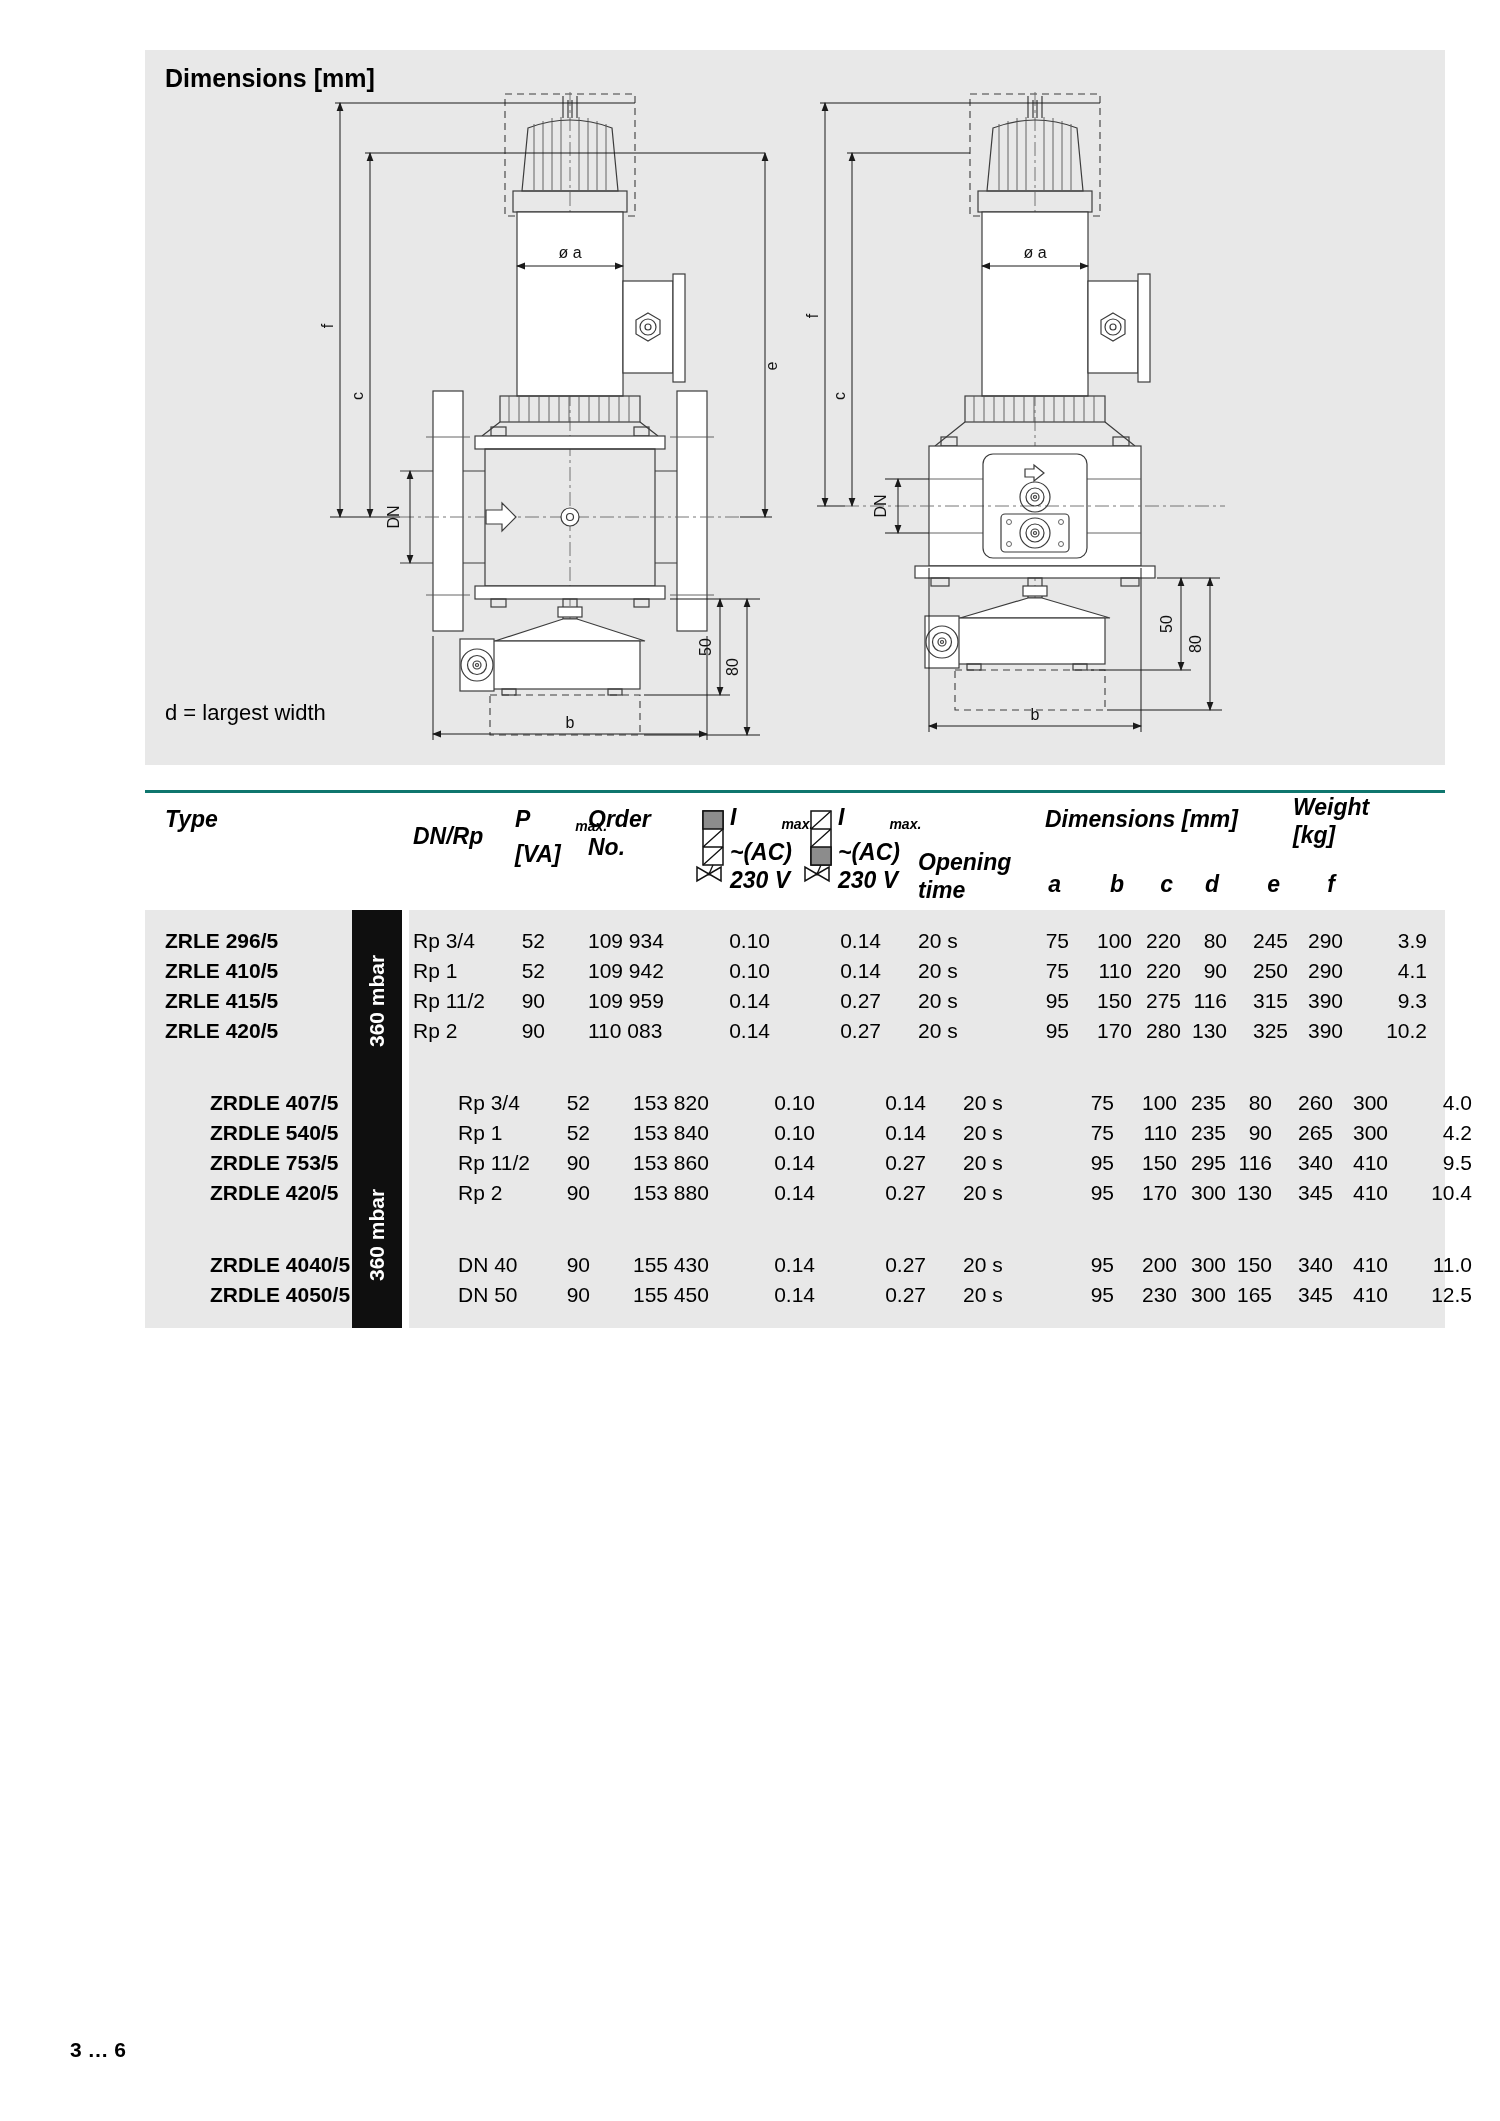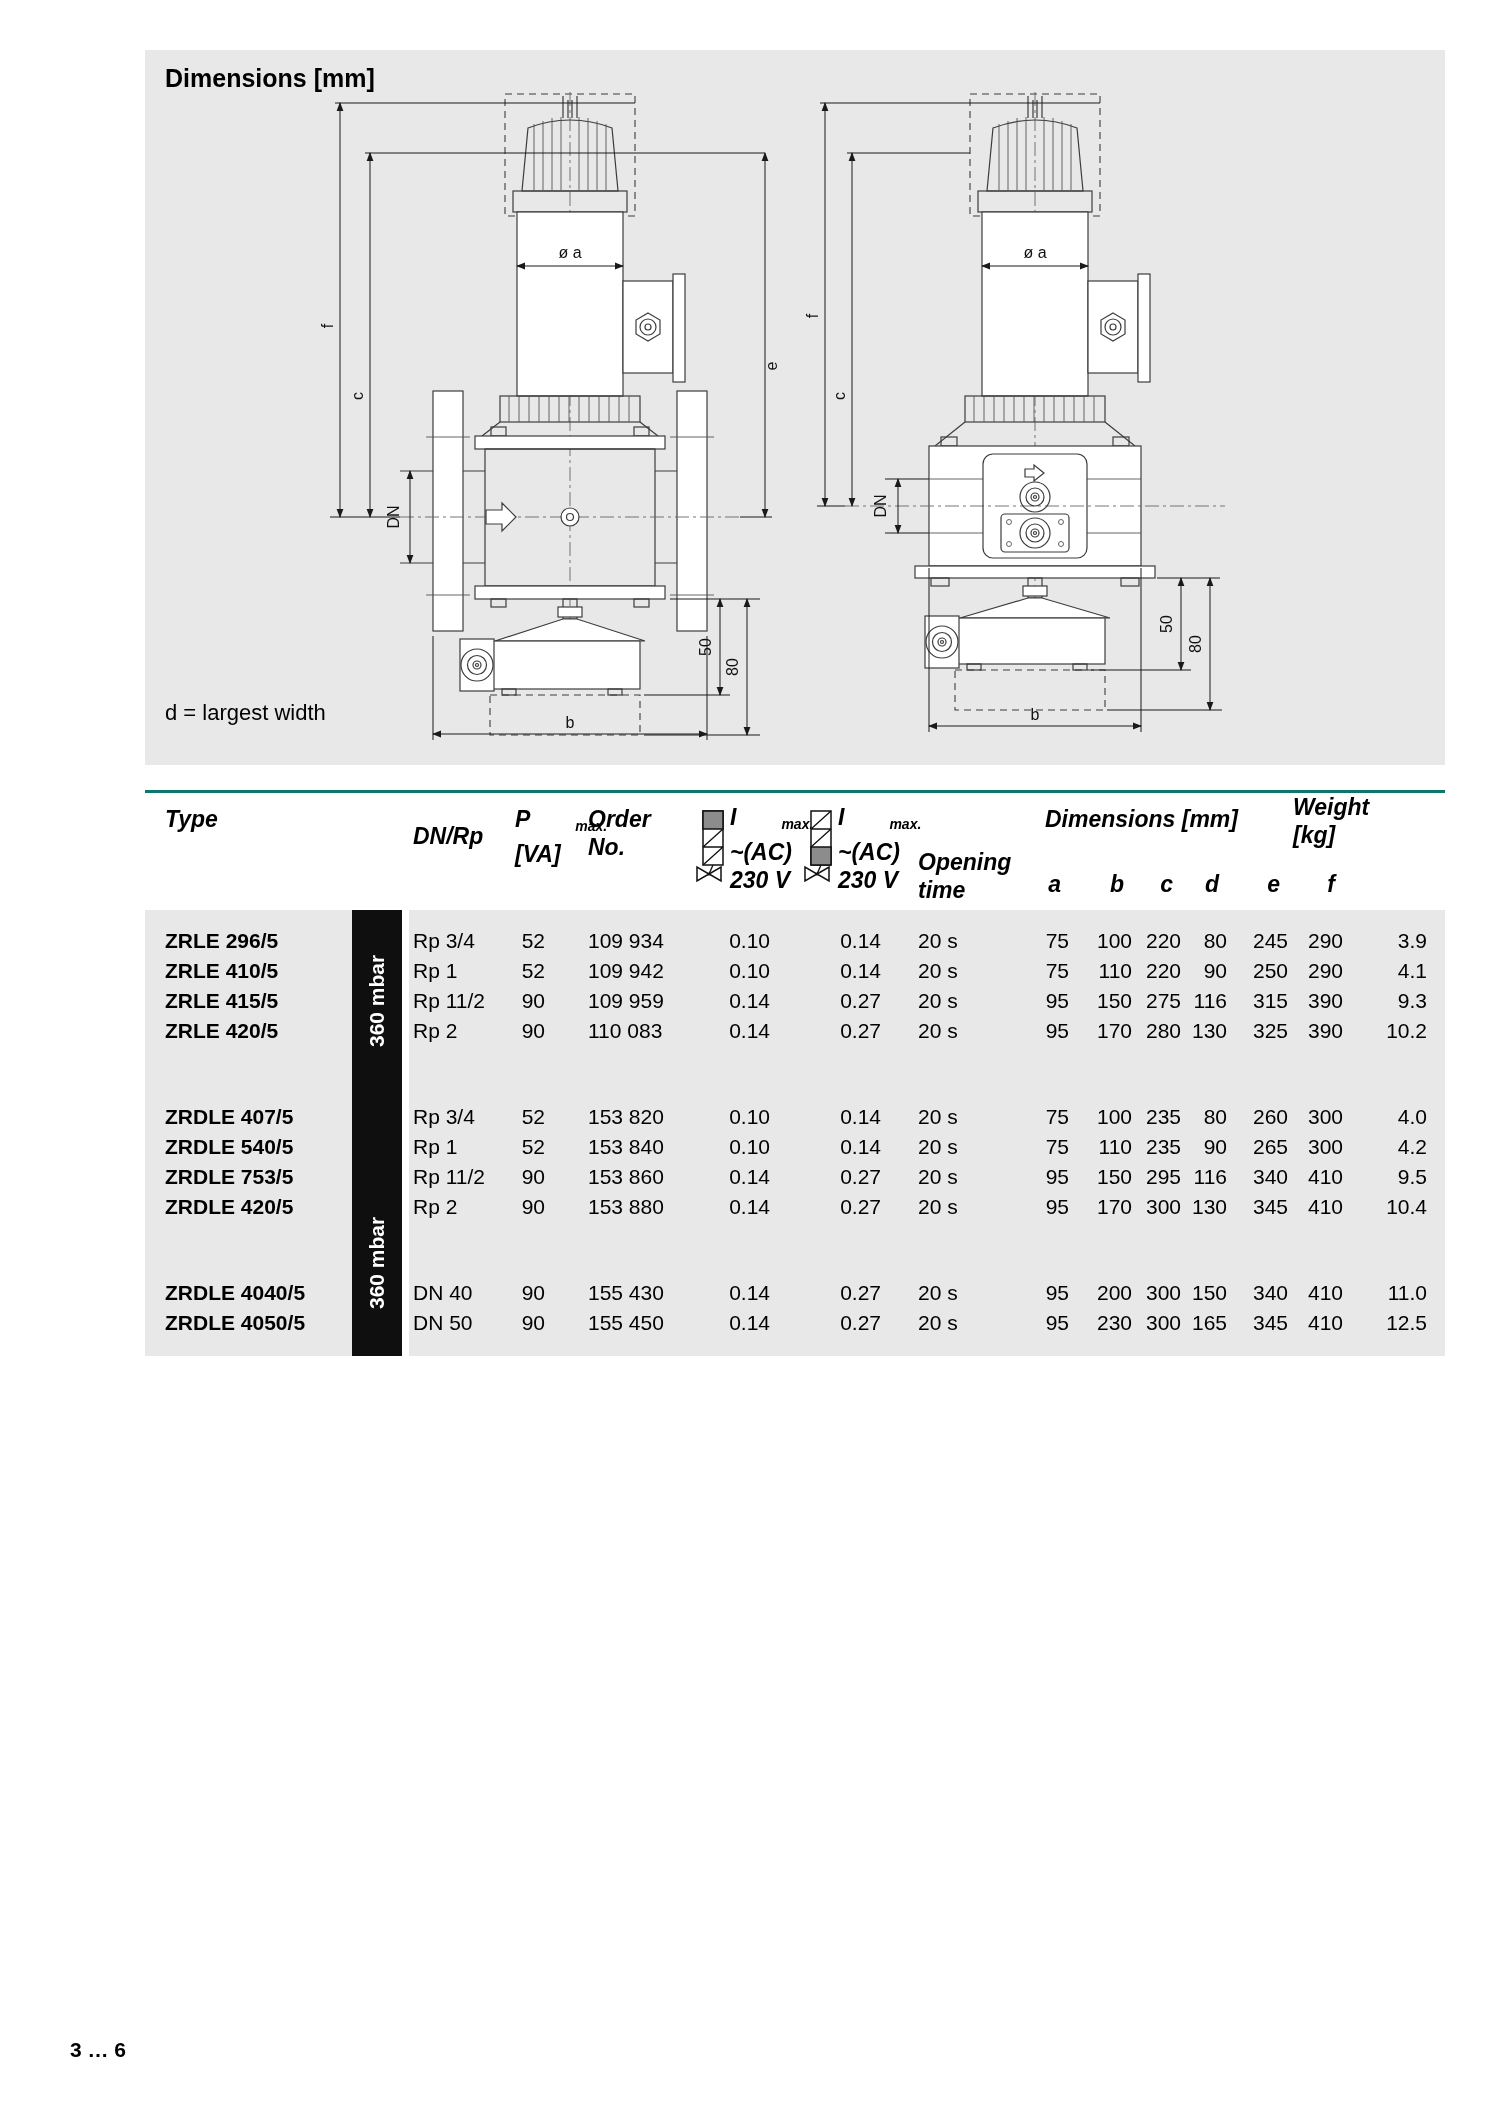--- a/index.html
+++ b/index.html
@@ -54,21 +54,21 @@
   .bar{position:absolute;left:207px;top:0;bottom:0;width:50px;background:#0f0f0f;}
   .bar-label{
     position:absolute;left:0;width:50px;height:170px;display:flex;
     align-items:center;justify-content:center;color:#fff;font-weight:bold;font-size:21px;
     writing-mode:vertical-rl;transform:rotate(180deg);white-space:nowrap;
   }
   .bl1{top:6px;}
   .bl2{bottom:8px;}
   .wsep{position:absolute;left:257px;top:0;bottom:0;width:7px;background:#ffffff;}
   .grp{position:relative;}
-  .grp+.grp{margin-top:56px;}
+  .grp+.grp{margin-top:42px;padding-left:45px;}
   .t-row{display:grid;height:30px;line-height:30px;font-size:21px;
     grid-template-columns:268px 105px 27px 135px 90px 111px 97px 91px 63px 49px 46px 61px 55px 84px;}
   .t-row .c{white-space:nowrap;}
   .t-row .c0{font-weight:bold;padding-left:20px;}
   .t-row .c2,.t-row .c4,.t-row .c5,.t-row .c7,.t-row .c8,.t-row .c9,
   .t-row .c10,.t-row .c11,.t-row .c12,.t-row .c13{text-align:right;}
   .t-row .c3{padding-left:43px;}
   .t-row .c6{padding-left:37px;}
   .page-footer{position:absolute;left:70px;top:2038px;font-size:21px;font-weight:bold;}
 </style>

